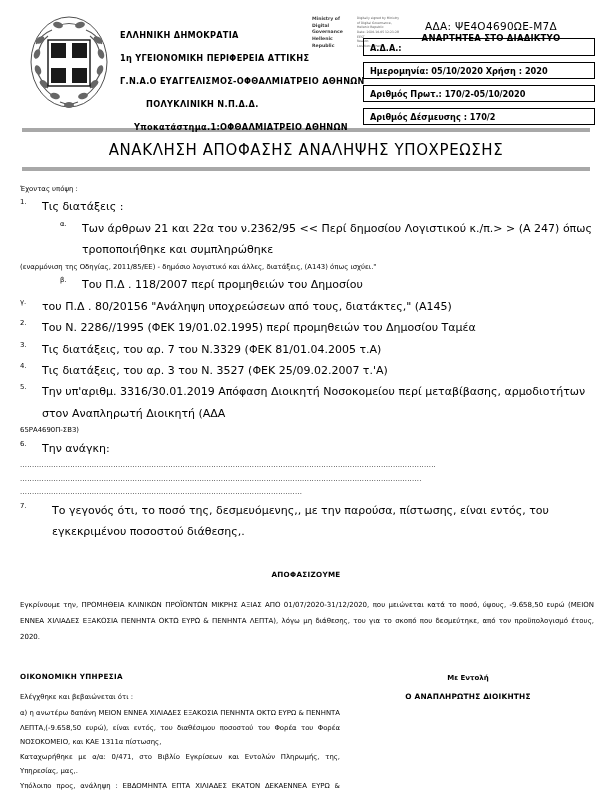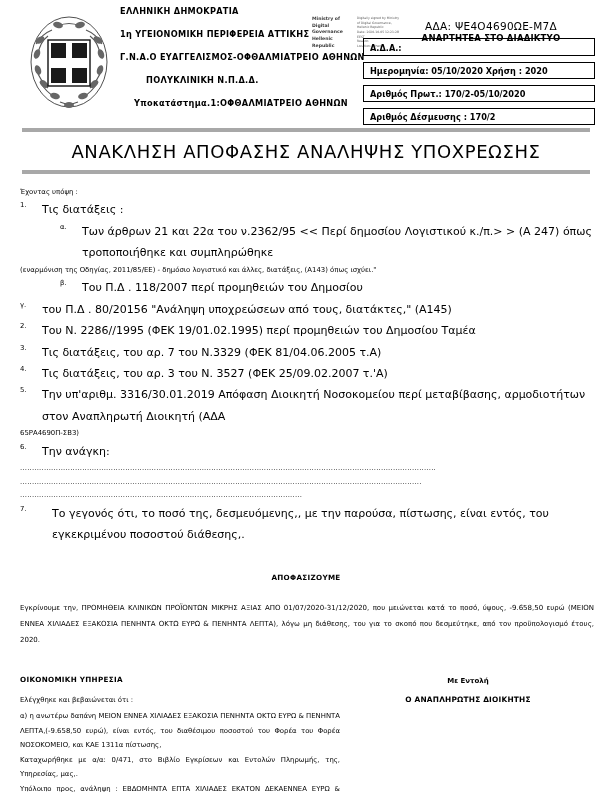--- a/index.html
+++ b/index.html
@@ -57,21 +57,21 @@
     left: 28px;
     top: 14px;
     width: 82px;
     height: 96px;
   }
   .emblem svg { display: block; }
 
   .org-block {
     position: absolute;
     left: 120px;
-    top: 6px;
+    top: 30px;
     width: 260px;
   }
   .org-line {
     font-size: 8.2px;
     font-weight: bold;
     letter-spacing: 0.3px;
     margin-bottom: 13px;
     white-space: nowrap;
   }
   .org-line.indent1 { padding-left: 26px; }
@@ -122,21 +122,21 @@
   .info-box.ada-empty { height: 18px; line-height: 18px; }
 
   
   .rule {
     height: 4px;
     background: #a8a8a8;
     margin: 0 22px;
   }
   .doc-title {
     text-align: center;
-    font-size: 18px;
+    font-size: 15px;
     letter-spacing: 0.6px;
     padding: 9px 0 8px 0;
     font-family: "DejaVu Sans", sans-serif;
   }
 
   
   .body-area {
     padding: 12px 20px 0 20px;
     font-size: 6.9px;
     line-height: 1.95;
@@ -335,21 +335,21 @@
       <div class="content-cell">του Π.Δ . 80/20156 "Ανάληψη υποχρεώσεων από τους, διατάκτες," (Α145)</div>
     </div>
 
     <div class="row l-0">
       <div class="num">2.</div>
       <div class="content-cell">Του Ν. 2286//1995 (ΦΕΚ 19/01.02.1995) περί προμηθειών του Δημοσίου Ταμέα</div>
     </div>
 
     <div class="row l-0">
       <div class="num">3.</div>
-      <div class="content-cell">Τις διατάξεις, του αρ. 7 του Ν.3329 (ΦΕΚ 81/04.06.2005 τ.Α)</div>
+      <div class="content-cell">Τις διατάξεις, του αρ. 7 του Ν.3329 (ΦΕΚ 81/01.04.2005 τ.Α)</div>
     </div>
 
     <div class="row l-0">
       <div class="num">4.</div>
       <div class="content-cell">Τις διατάξεις, του αρ. 3 του Ν. 3527 (ΦΕΚ 25/09.02.2007 τ.'Α)</div>
     </div>
 
     <div class="row l-0">
       <div class="num">5.</div>
       <div class="content-cell">Την υπ'αριθμ. 3316/30.01.2019 Απόφαση Διοικητή Νοσοκομείου περί μεταβίβασης, αρμοδιοτήτων στον Αναπληρωτή Διοικητή (ΑΔΑ</div>

